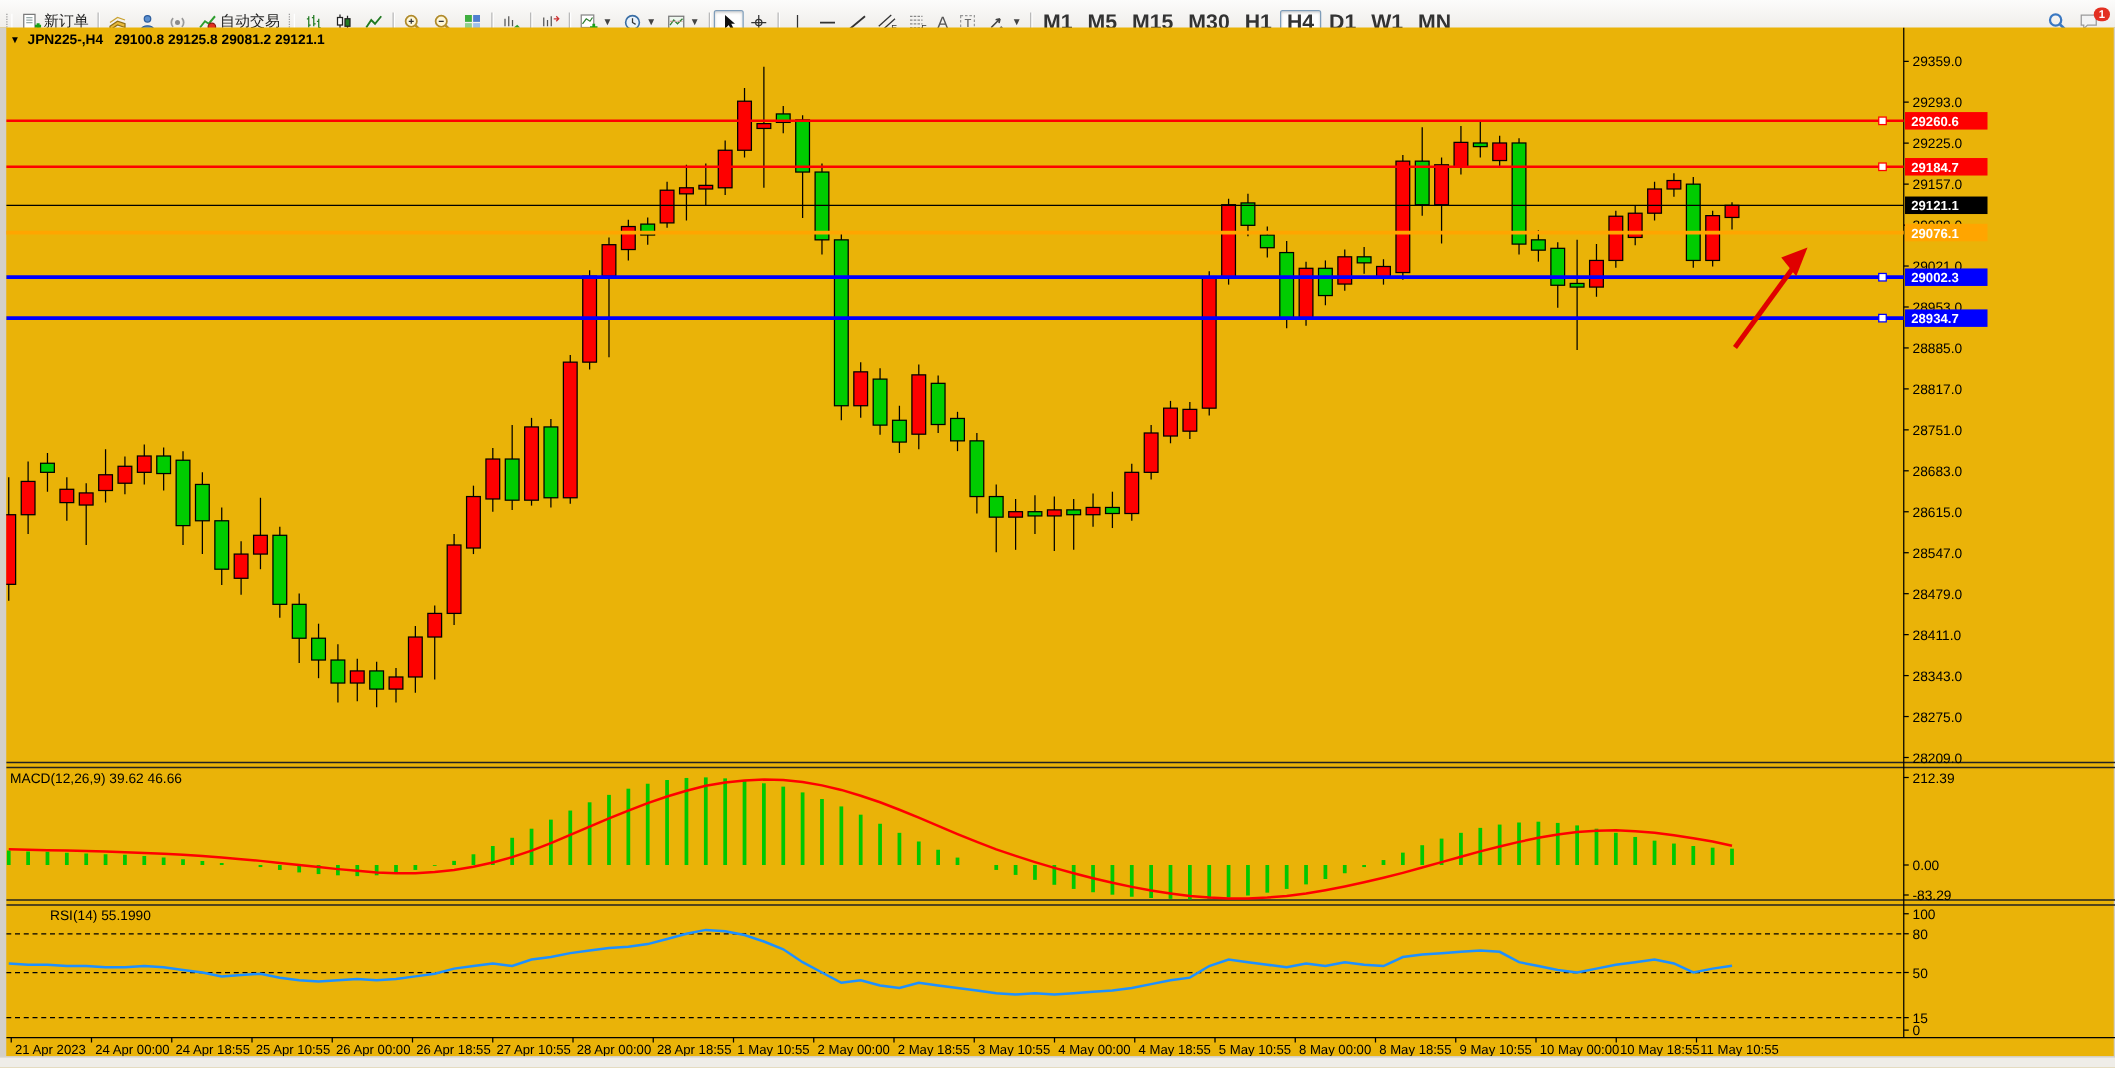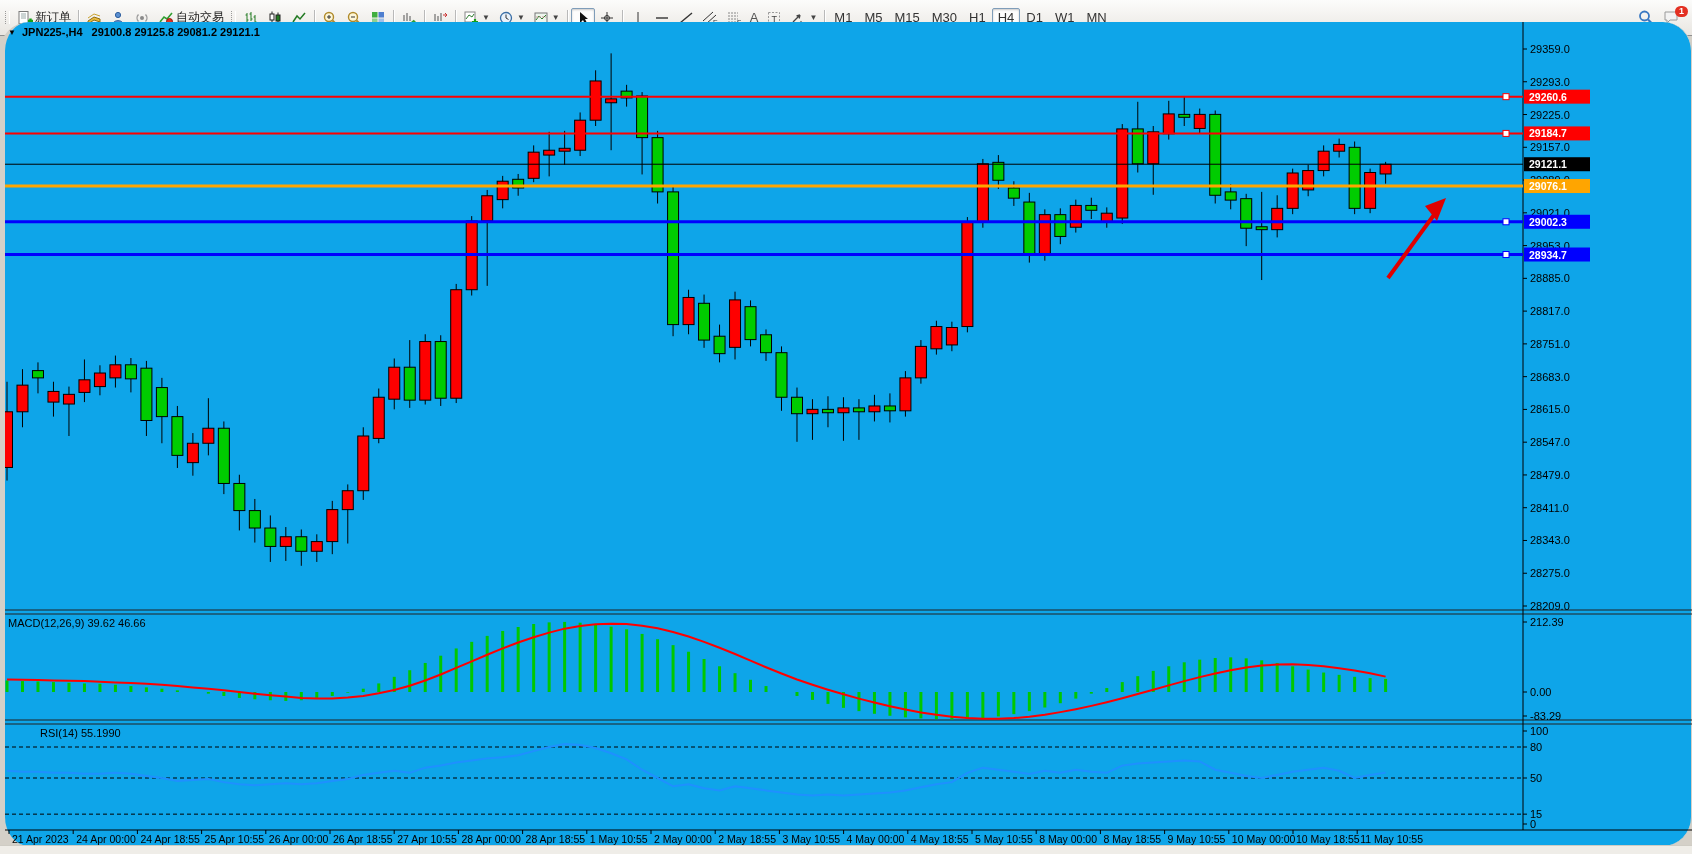--- a/index.html
+++ b/index.html
@@ -7,31 +7,31 @@
   
   .toolbar{position:absolute;top:0;left:0;width:1692px;height:36px;
     background:linear-gradient(#fcfcfb,#e9e6e1);border-bottom:1px solid #8f8f8f;
     display:flex;align-items:center;padding:0 2px;box-sizing:border-box;}
   .tgroup{display:flex;align-items:center;height:21px;}
   .grip{width:3px;height:13px;margin:0 3px;border-left:1px dotted #9a9a9a;border-right:1px solid #fff;}
   .vsep{width:1px;height:15px;background:#b9b9b9;margin:0 3px;box-shadow:1px 0 0 #fff;}
   .tbtn{height:17px;display:flex;align-items:center;gap:2px;padding:0 3px;border:1px solid transparent;
     border-radius:2px;font-size:12px;color:#222;cursor:default;white-space:nowrap;}
   .tbtn.active{background:#fdfdfd;border-color:#7f9db9;box-shadow:inset 0 1px 2px #c9c9c9;}
-  .tf{font-size:13px;color:#333;padding:0 5px;}
+  .tf{font-size:17px;color:#333;padding:0 5px;font-weight:bold;}
   .caret{font-size:8px;color:#444;margin-left:1px;}
   .glyph{font-size:12px;color:#222;line-height:1;}
   .toolbar svg{display:block;}
   .right-tools{margin-left:auto;display:flex;align-items:center;margin-right:6px;}
   .badge{position:absolute;top:-3px;right:-5px;background:#e33022;color:#fff;border-radius:7px;
     font-size:9px;font-weight:bold;min-width:11px;height:11px;line-height:11px;text-align:center;padding:0 1px;}
   .chat-wrap{position:relative;}
   
-  .chart-window{position:absolute;top:22px;left:0;width:1692px;height:824px;background:#0ea5e9;
-    border-left:5px solid #d4d0c8;border-right:1px solid #d4d0c8;box-sizing:border-box;border-radius:29px;}
+  .chart-window{position:absolute;top:22px;left:0;width:1692px;height:824px;background:#eab308;
+    border-left:5px solid #d4d0c8;border-right:1px solid #d4d0c8;box-sizing:border-box;}
   .chart-window svg{position:absolute;top:0;left:0;}
   .overlay-label{position:absolute;font-size:11px;color:#000;z-index:5;}
   .symbol-label{left:3px;top:4px;font-weight:bold;}
   .symbol-label .tri{font-size:8px;vertical-align:1px;margin-right:3px;}
   .macd-label{left:3px;top:595px;}
   .rsi-label{left:3px;top:705px;padding-left:32px;}
   
   .statusbar{position:absolute;left:0;bottom:0;width:1692px;height:8px;background:#efede8;border-top:1px solid #cfccc4;}
 </style>
 </head>

